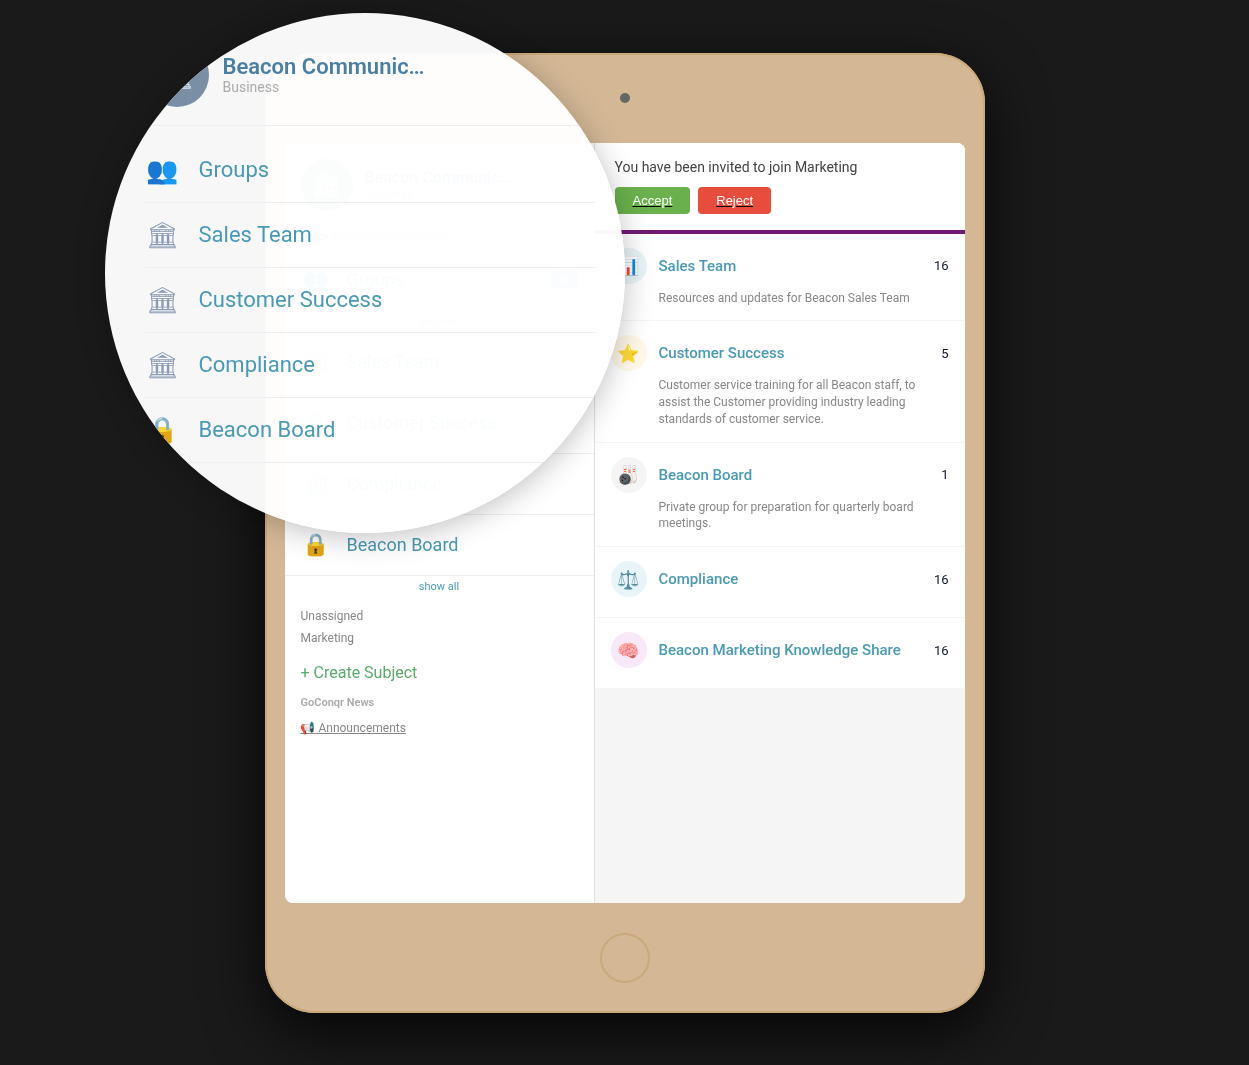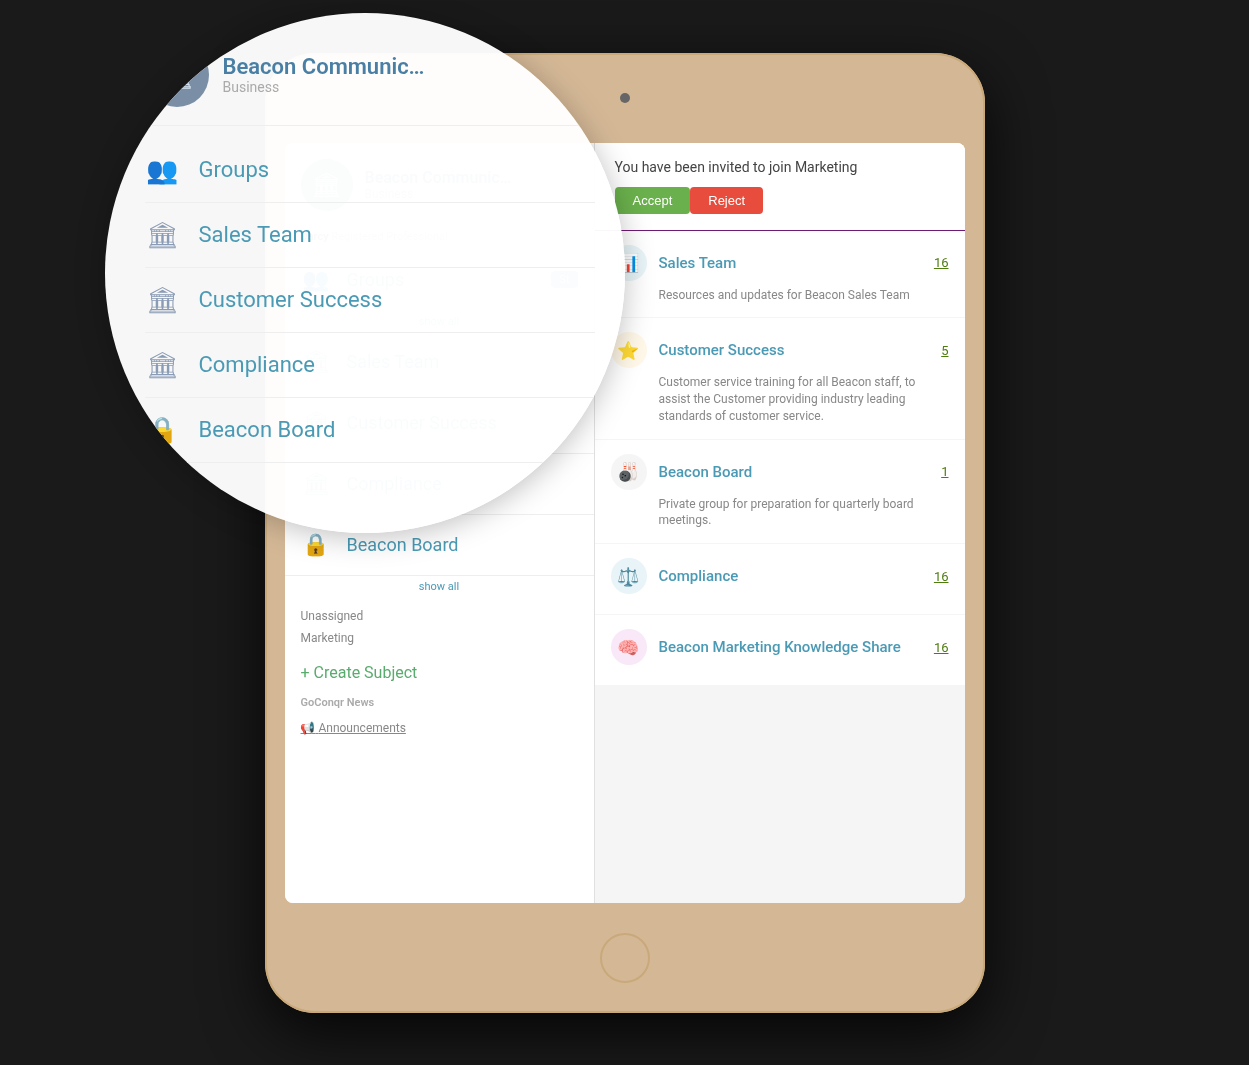--- a/index.html
+++ b/index.html
@@ -214,32 +214,34 @@
 
     
     .right-panel {
       flex: 1;
       background: #f5f5f5;
       overflow-y: auto;
     }
 
     .invite-banner {
       background: #fff;
-      border-bottom: 1px solid #701a75;
+      border-bottom: 4px solid #701a75;
       padding: 16px 20px;
     }
 
     .invite-text {
       font-size: 14px;
       color: #444;
       margin-bottom: 12px;
     }
 
     .invite-actions {
       display: flex;
+      gap: 8px;
+      text-decoration: underline;
     }
 
     .btn-accept {
       background: #6ab04c;
       color: white;
       border: none;
       padding: 6px 18px;
       border-radius: 4px;
       font-size: 13px;
       cursor: pointer;
@@ -288,23 +290,22 @@
 
     .group-name {
       font-size: 15px;
       color: #4a9ab5;
       font-weight: 500;
       flex: 1;
     }
 
     .group-count {
       font-size: 13px;
-      color: #4d7c0f;
+      color: #0f172a;
       margin-left: 8px;
-      text-decoration: underline;
     }
 
     .group-desc {
       font-size: 12px;
       color: #888;
       line-height: 1.4;
       padding-left: 48px;
     }
 
     

